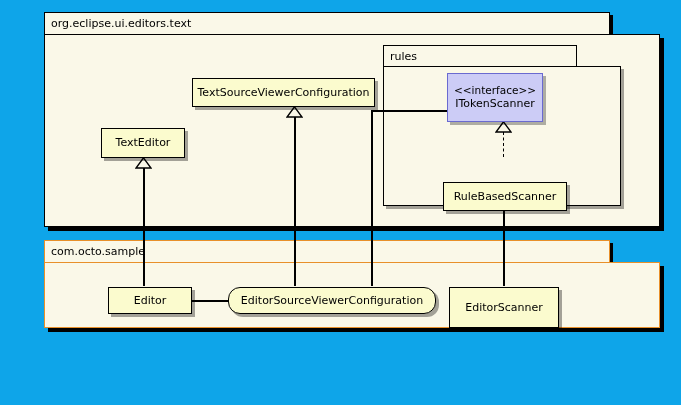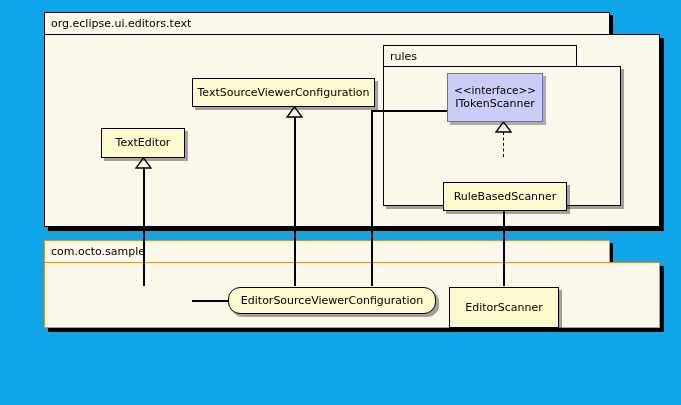--- a/index.html
+++ b/index.html
@@ -151,20 +151,23 @@
 
   <div class="node iface" style="left:447px; top:73px; width:96px; height:49px;">
     <span class="stereo">&lt;&lt;interface&gt;&gt;</span>
     <span>ITokenScanner</span>
   </div>
 
   <div class="node cls" style="left:443px; top:157px; width:124px; height:29px;margin-top:25px;">
     <span>RuleBasedScanner</span>
   </div>
 
+  <div class="node cls" style="left:108px; top:287px; width:84px; height:27px;">
+    <span>Editor</span>
+  </div>
 
   <div class="node cls" style="left:228px; top:287px; width:208px; height:27px;border-radius:12px;">
     <span>EditorSourceViewerConfiguration</span>
   </div>
 
   <div class="node cls" style="left:449px; top:287px; width:110px; height:41px;">
     <span>EditorScanner</span>
   </div>
 
 </div>

